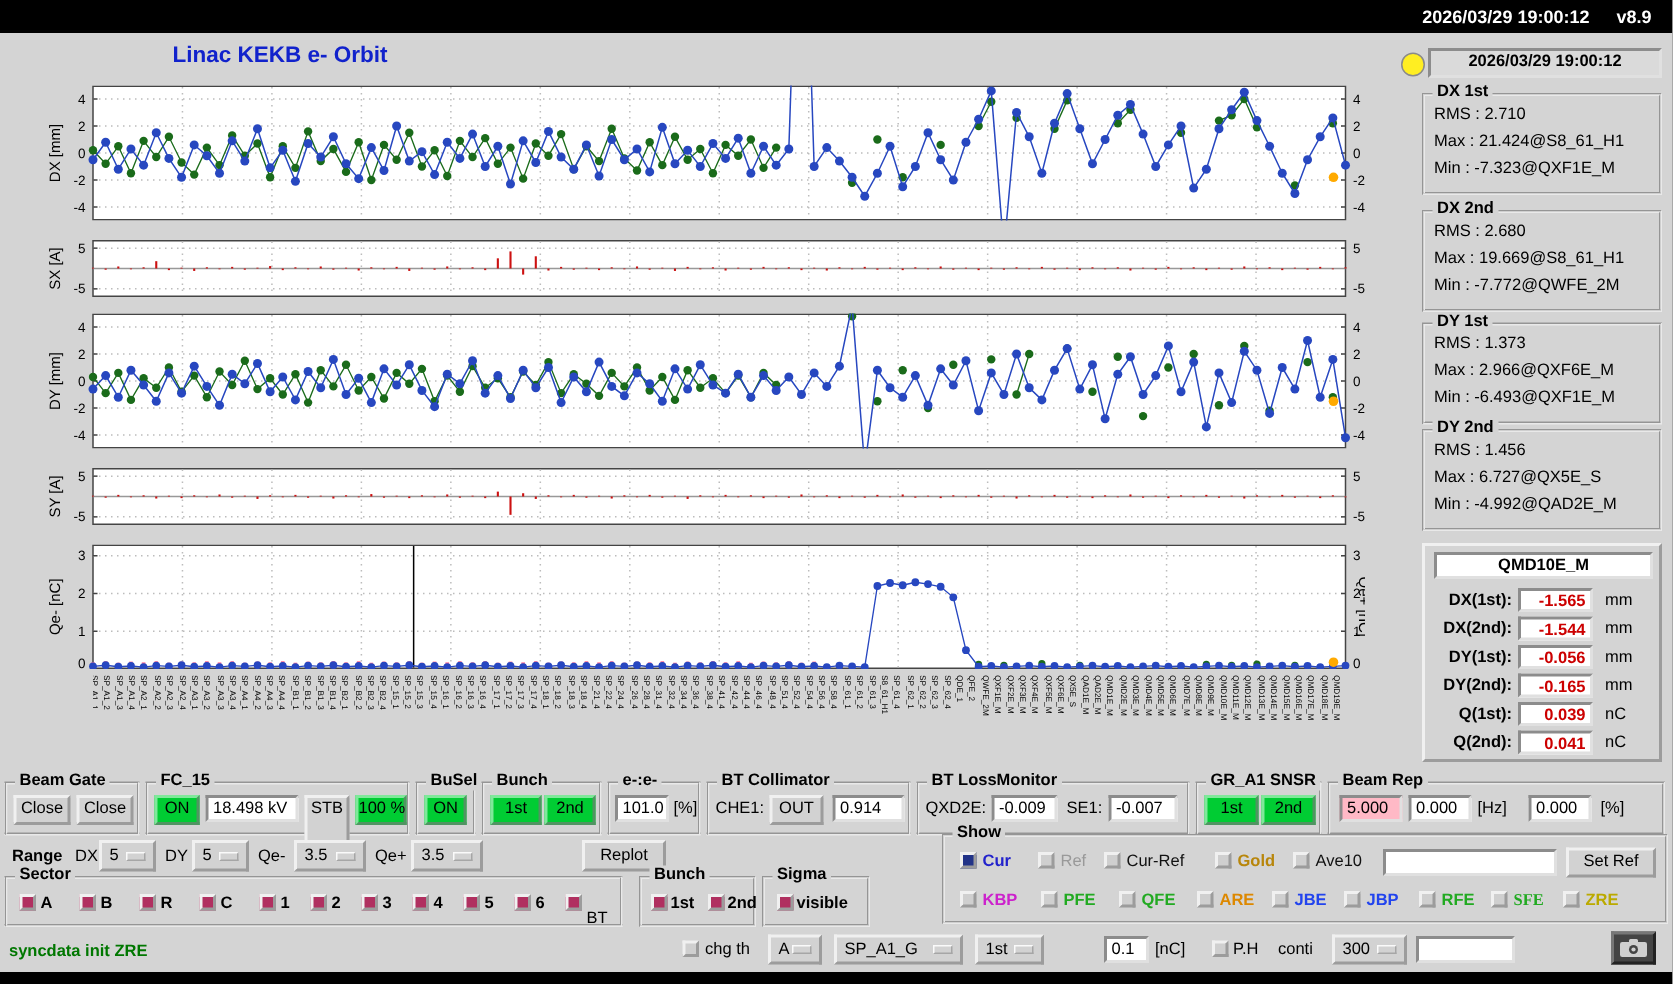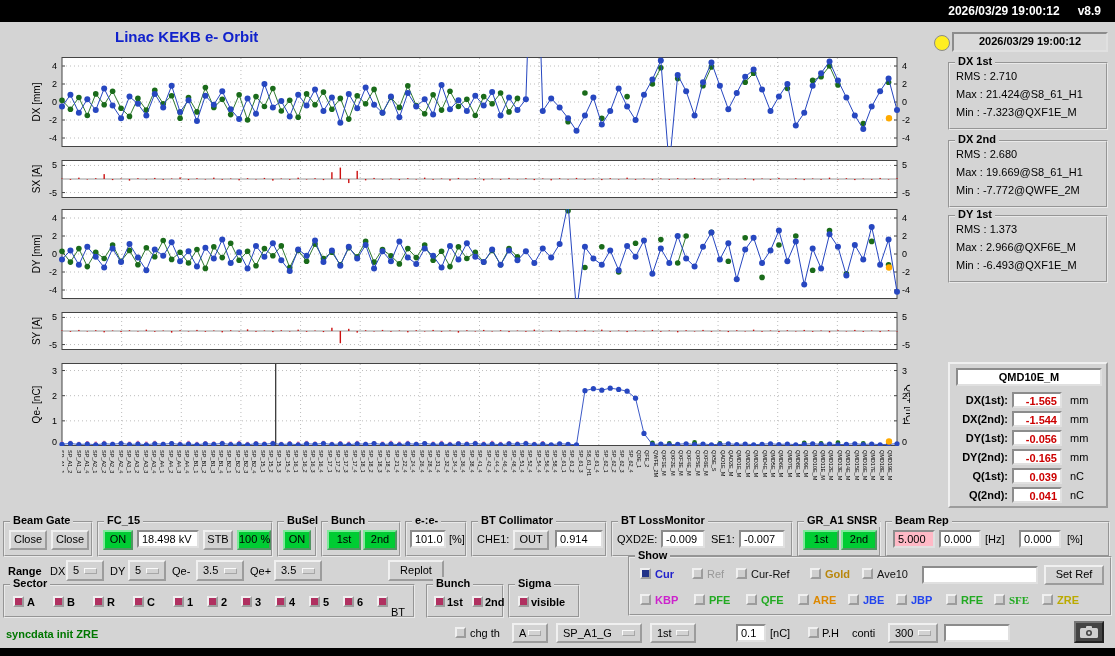--- a/index.html
+++ b/index.html
@@ -1072,20 +1072,26 @@
     <div class="stat-line" style="top:6px"><span>RMS :</span> <span>2.680</span></div>
     <div class="stat-line" style="top:24px"><span>Max :</span> <span>19.669@S8_61_H1</span></div>
     <div class="stat-line" style="top:42px"><span>Min :</span> <span>-7.772@QWFE_2M</span></div>
   </div>
   <div class="statgrp" style="top:215px">
     <span class="glabel">DY 1st</span>
     <div class="stat-line" style="top:6px"><span>RMS :</span> <span>1.373</span></div>
     <div class="stat-line" style="top:24px"><span>Max :</span> <span>2.966@QXF6E_M</span></div>
     <div class="stat-line" style="top:42px"><span>Min :</span> <span>-6.493@QXF1E_M</span></div>
   </div>
+  <div class="statgrp" style="top:286px">
+    <span class="glabel">DY 2nd</span>
+    <div class="stat-line" style="top:6px"><span>RMS :</span> <span>1.456</span></div>
+    <div class="stat-line" style="top:24px"><span>Max :</span> <span>6.727@QX5E_S</span></div>
+    <div class="stat-line" style="top:42px"><span>Min :</span> <span>-4.992@QAD2E_M</span></div>
+  </div>
 
   <div id="qmd">
     <div class="field" style="left:6px;top:4px;width:146px;height:18px;font-weight:bold;text-align:center">QMD10E_M</div>
     <span class="qmd-label" style="left:2px;top:30px">DX(1st):</span>
     <div class="field redv" style="left:62px;top:28px;width:50px;height:16px">-1.565</div>
     <span class="lab" style="left:120px;top:30px">mm</span>
     <span class="qmd-label" style="left:2px;top:49px">DX(2nd):</span>
     <div class="field redv" style="left:62px;top:47px;width:50px;height:16px">-1.544</div>
     <span class="lab" style="left:120px;top:49px">mm</span>
     <span class="qmd-label" style="left:2px;top:68px">DY(1st):</span>
@@ -1104,21 +1110,21 @@
 
   <div class="grp" style="left:3px;top:521px;width:90px;height:36px">
     <span class="glabel">Beam Gate</span>
     <div class="btn" style="left:4px;top:7px;width:38px;height:20px">Close</div>
     <div class="btn" style="left:46px;top:7px;width:38px;height:20px">Close</div>
   </div>
   <div class="grp" style="left:97px;top:521px;width:176px;height:36px">
     <span class="glabel">FC_15</span>
     <div class="btn green" style="left:4px;top:7px;width:30px;height:20px">ON</div>
     <div class="field" style="left:38px;top:7px;width:62px;height:18px">18.498 kV</div>
-    <div class="btn" style="left:104px;top:7px;width:30px;height:20px">STB</div>
+    <div class="btn" style="left:104px;top:7px;width:30px;height:32px">STB</div>
     <div class="btn green" style="left:138px;top:7px;width:34px;height:20px">100 %</div>
   </div>
   <div class="grp" style="left:277px;top:521px;width:40px;height:36px">
     <span class="glabel">BuSel</span>
     <div class="btn green" style="left:4px;top:7px;width:28px;height:20px">ON</div>
   </div>
   <div class="grp" style="left:321px;top:521px;width:80px;height:36px">
     <span class="glabel">Bunch</span>
     <div class="btn green" style="left:4px;top:7px;width:34px;height:20px">1st</div>
     <div class="btn green" style="left:40px;top:7px;width:34px;height:20px">2nd</div>

